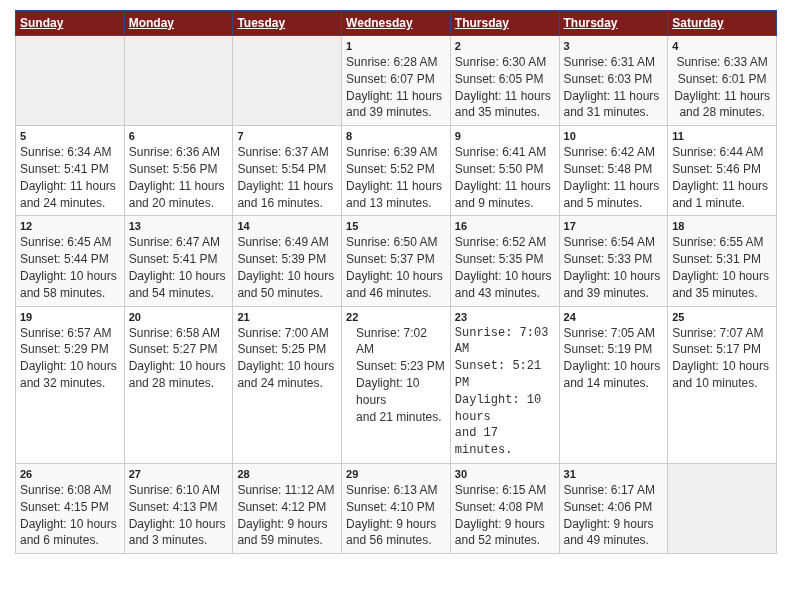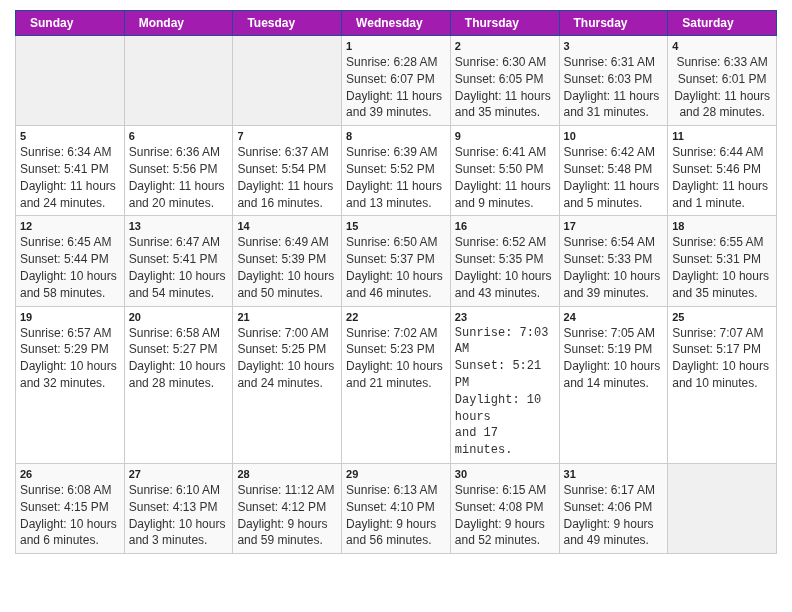--- a/index.html
+++ b/index.html
@@ -46,27 +46,28 @@
     .calendar-subtitle {
       font-size: 14px;
       color: #555;
     }
     table {
       width: 100%;
       border-collapse: collapse;
       table-layout: fixed;
     }
     thead tr th {
-      background-color: #a21caf;
+      background-color: #7f1d1d;
       color: #fff;
       font-size: 12px;
       font-weight: bold;
-      padding: 5px 14px;
+      padding: 5px 4px;
       text-align: left;
       border: 1px solid #1e4a9a;
+      text-decoration: underline;
     }
     tbody tr td {
       border: 1px solid #ccc;
       vertical-align: top;
       padding: 4px 4px;
       font-size: 9.5px;
       color: #222;
       height: 78px;
       background: #fff;
     }
@@ -258,21 +259,21 @@
           </td>
           <td>
             <div class="day-number">21</div>
             <div class="day-info" style="white-space: pre-line;">Sunrise: 7:00 AM
 Sunset: 5:25 PM
 Daylight: 10 hours
 and 24 minutes.</div>
           </td>
           <td>
             <div class="day-number">22</div>
-            <div class="day-info" style="white-space: pre-line;">Sunrise: 7:02 AM
+            <div class="day-info" style="white-space: pre-line; margin-left: 10px;">Sunrise: 7:02 AM
 Sunset: 5:23 PM
 Daylight: 10 hours
 and 21 minutes.</div>
           </td>
           <td>
             <div class="day-number">23</div>
             <div class="day-info" style="white-space: pre-line; font-family: Liberation Mono, monospace;">Sunrise: 7:03 AM
 Sunset: 5:21 PM
 Daylight: 10 hours
 and 17 minutes.</div>

